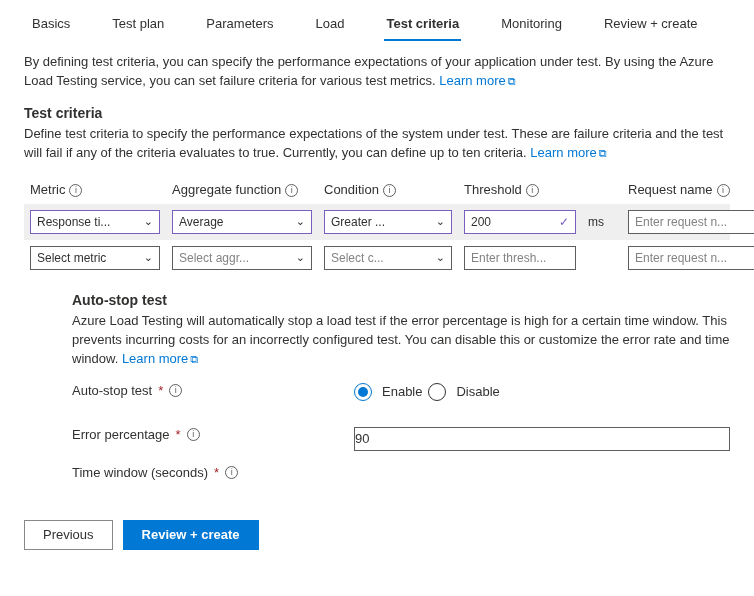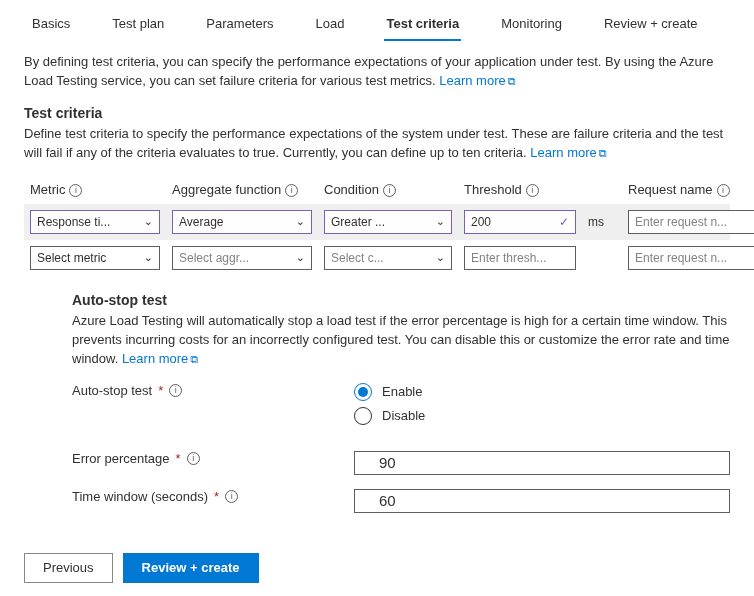--- a/index.html
+++ b/index.html
@@ -74,30 +74,30 @@
   .unit { font-size:12px; }
   .autostop { padding: 16px 24px 0 24px; margin-left: 48px; }
   .autostop-head { font-weight:600; font-size:14px; }
   .form-row {
     display:flex; align-items:flex-start; padding-top:14px;
   }
   .form-label {
     width: 282px; display:flex; align-items:center; gap:6px; font-size:13px;
   }
   .req { color:#a4262c; }
-  .radio-group { display:flex; flex-direction:column; gap:6px; }
+  .radio-group { display:flex; flex-direction:row; gap:6px; }
   .radio { display:flex; align-items:center; gap:10px; cursor:pointer; font-size:13px;}
   .radio .circle {
     width:18px; height:18px; border:1px solid #323130; border-radius:50%;
     display:flex; align-items:center; justify-content:center;
   }
   .radio.selected .circle { border-color:#0078d4; }
   .radio.selected .dot { width:10px; height:10px; background:#0078d4; border-radius:50%; }
   .wide-input {
-    flex:1; border:1px solid #605e5c; height:24px; padding:0 24px; font-size:15px;
+    flex:1; border:1px solid #605e5c; height:24px; padding:0 0; font-size:13px;
     display:flex; align-items:center; background:#fff;
   }
   .footer {
     display:flex; gap:10px; padding: 40px 24px 0 24px;
   }
   .btn {
     height:30px; padding:0 18px; display:flex; align-items:center; justify-content:center;
     font-size:13px; cursor:pointer; background:#fff; border:1px solid #8a8886; color:#323130;
   }
   .btn.primary { background:#0078d4; border-color:#0078d4; color:#fff; font-weight:600;}
@@ -239,21 +239,20 @@
       </div>
       <div class="wide-input">90</div>
     </div>
 
     <div class="form-row" style="padding-top:14px;">
       <div class="form-label">
         <span>Time window (seconds)</span>
           <span class="req">*</span>
         <span class="info-icon">i</span>
       </div>
-      <div class="wide-input">60</div>
     </div>
   </div>
 
   <div class="footer">
     <div class="btn">Previous</div>
     <div class="btn primary">Review + create</div>
   </div>
 
 </div>
 

